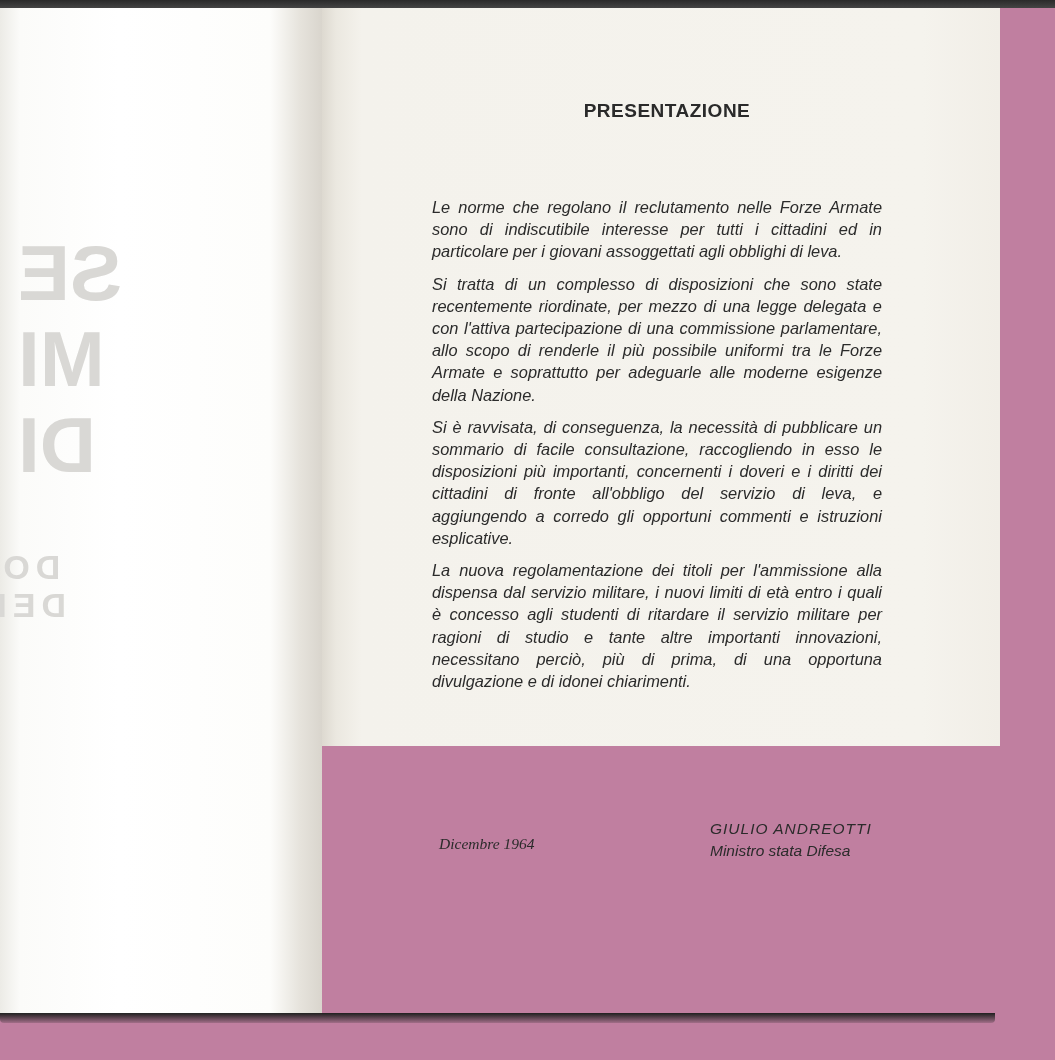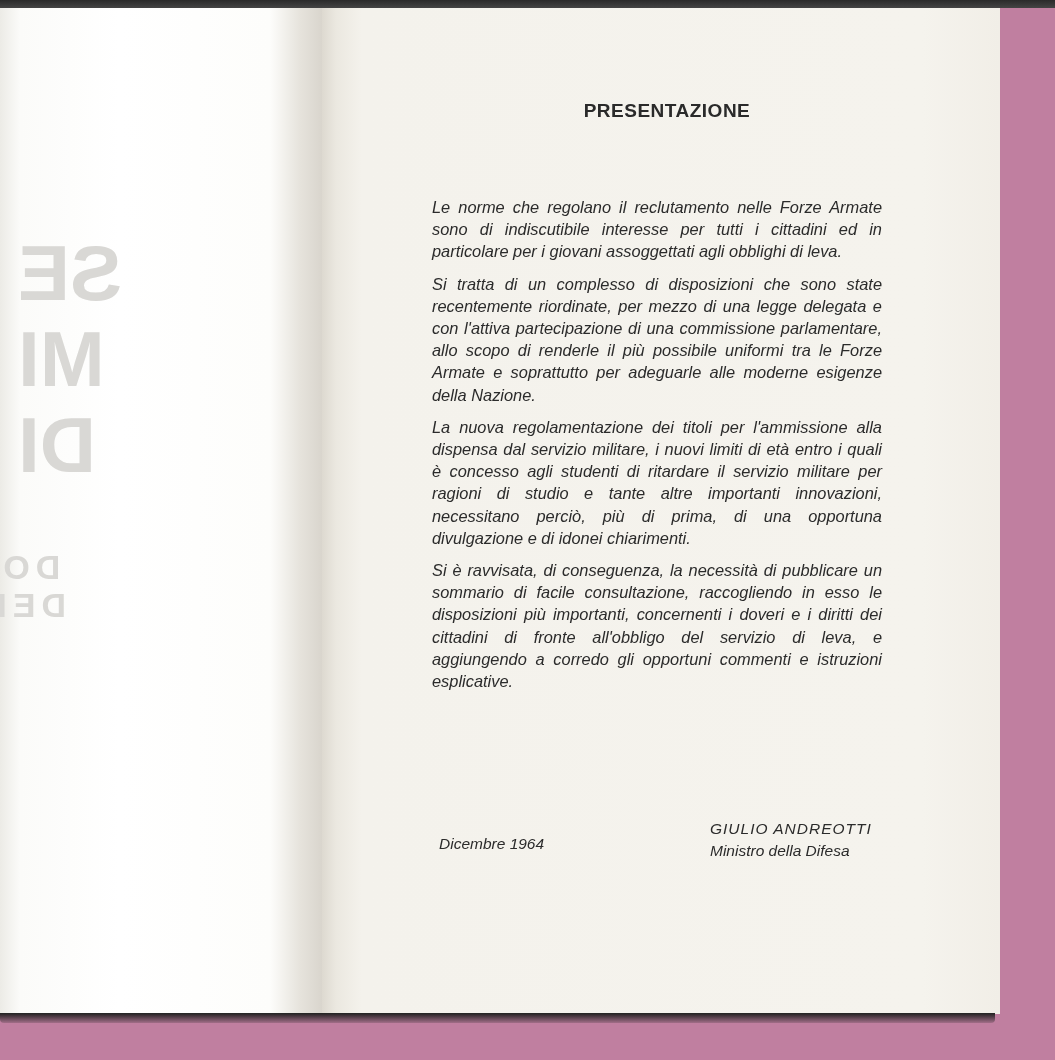--- a/index.html
+++ b/index.html
@@ -23,37 +23,37 @@
       overflow: hidden;
     }
     .showthrough {
       position: absolute; color: #d9d8d5; font-weight: bold;
       transform: scaleX(-1);
       font-family: "Liberation Sans", sans-serif;
     }
     .st-big { font-size: 78px; line-height: 86px; }
     .st-small { font-size: 34px; letter-spacing: 6px; line-height: 38px; }
     .right-page {
-      position: absolute; left: 322px; top: 8px; width: 678px; height: 1006px;
+      position: absolute; left: 322px; top: 8px; width: 678px; height: 738px;
       background: linear-gradient(90deg, #ddd9d0 0px, #ebe8e0 14px, #f4f2ec 40px, #f5f3ed 600px, #f1eee7 678px);
     }
     .title {
       position: absolute; left: 0; width: 690px; top: 92px;
       text-align: center; font-weight: bold; font-size: 19px;
       color: #2a2a2a; letter-spacing: 0.5px;
     }
     .body-text {
       position: absolute; left: 100px; top: 178px; width: 470px;
       font-style: italic; font-size: 16.4px; line-height: 22.2px;
       color: #2b2b2b; text-align: justify;
     }
     .para { margin: 10px; text-indent: 0; }
     .sig-left {
       position: absolute; left: 117px; top: 827px;
-      font-style: italic; font-size: 15.5px; color: #2b2b2b;
+      font-style: italic; font-size: 15.5px; color: #2b2b2b; font-family: Liberation Serif, serif;
     }
     .sig-right {
       position: absolute; left: 388px; top: 810px; text-align: left;
       font-style: italic; font-size: 15.5px; color: #2b2b2b; line-height: 22px;
     }
     .sig-name { letter-spacing: 1px; text-align: center; }
   </style>
 </head>
 <body>
 
@@ -66,24 +66,24 @@
   <div class="showthrough st-small" style="left:-60px; top:540px;">DOVE</div>
   <div class="showthrough st-small" style="left:-20px; top:578px;">DEL</div>
 </div>
 
 <div class="right-page">
   <div class="title">PRESENTAZIONE</div>
 
   <div class="body-text">
     <p class="para">Le norme che regolano il reclutamento nelle Forze Armate sono di indiscutibile interesse per tutti i cittadini ed in particolare per i giovani assoggettati agli obblighi di leva.</p>
     <p class="para">Si tratta di un complesso di disposizioni che sono state recentemente riordinate, per mezzo di una legge delegata e con l'attiva partecipazione di una commissione parlamentare, allo scopo di renderle il più possibile uniformi tra le Forze Armate e soprattutto per adeguarle alle moderne esigenze della Nazione.</p>
+    <p class="para">Si è ravvisata, di conseguenza, la necessità di pubblicare un sommario di facile consultazione, raccogliendo in esso le disposizioni più importanti, concernenti i doveri e i diritti dei cittadini di fronte all'obbligo del servizio di leva, e aggiungendo a corredo gli opportuni commenti e istruzioni esplicative.</p>
     <p class="para">La nuova regolamentazione dei titoli per l'ammissione alla dispensa dal servizio militare, i nuovi limiti di età entro i quali è concesso agli studenti di ritardare il servizio militare per ragioni di studio e tante altre importanti innovazioni, necessitano perciò, più di prima, di una opportuna divulgazione e di idonei chiarimenti.</p>
-    <p class="para">Si è ravvisata, di conseguenza, la necessità di pubblicare un sommario di facile consultazione, raccogliendo in esso le disposizioni più importanti, concernenti i doveri e i diritti dei cittadini di fronte all'obbligo del servizio di leva, e aggiungendo a corredo gli opportuni commenti e istruzioni esplicative.</p>
   </div>
 
   <div class="sig-left">Dicembre 1964</div>
   <div class="sig-right">
     <div class="sig-name">GIULIO ANDREOTTI</div>
-    <div>Ministro della Difesa</div>
+    <div>Ministro stata Difesa</div>
   </div>
 </div>
 
 <div class="bottom-shadow"></div>
 
 </body></html>

